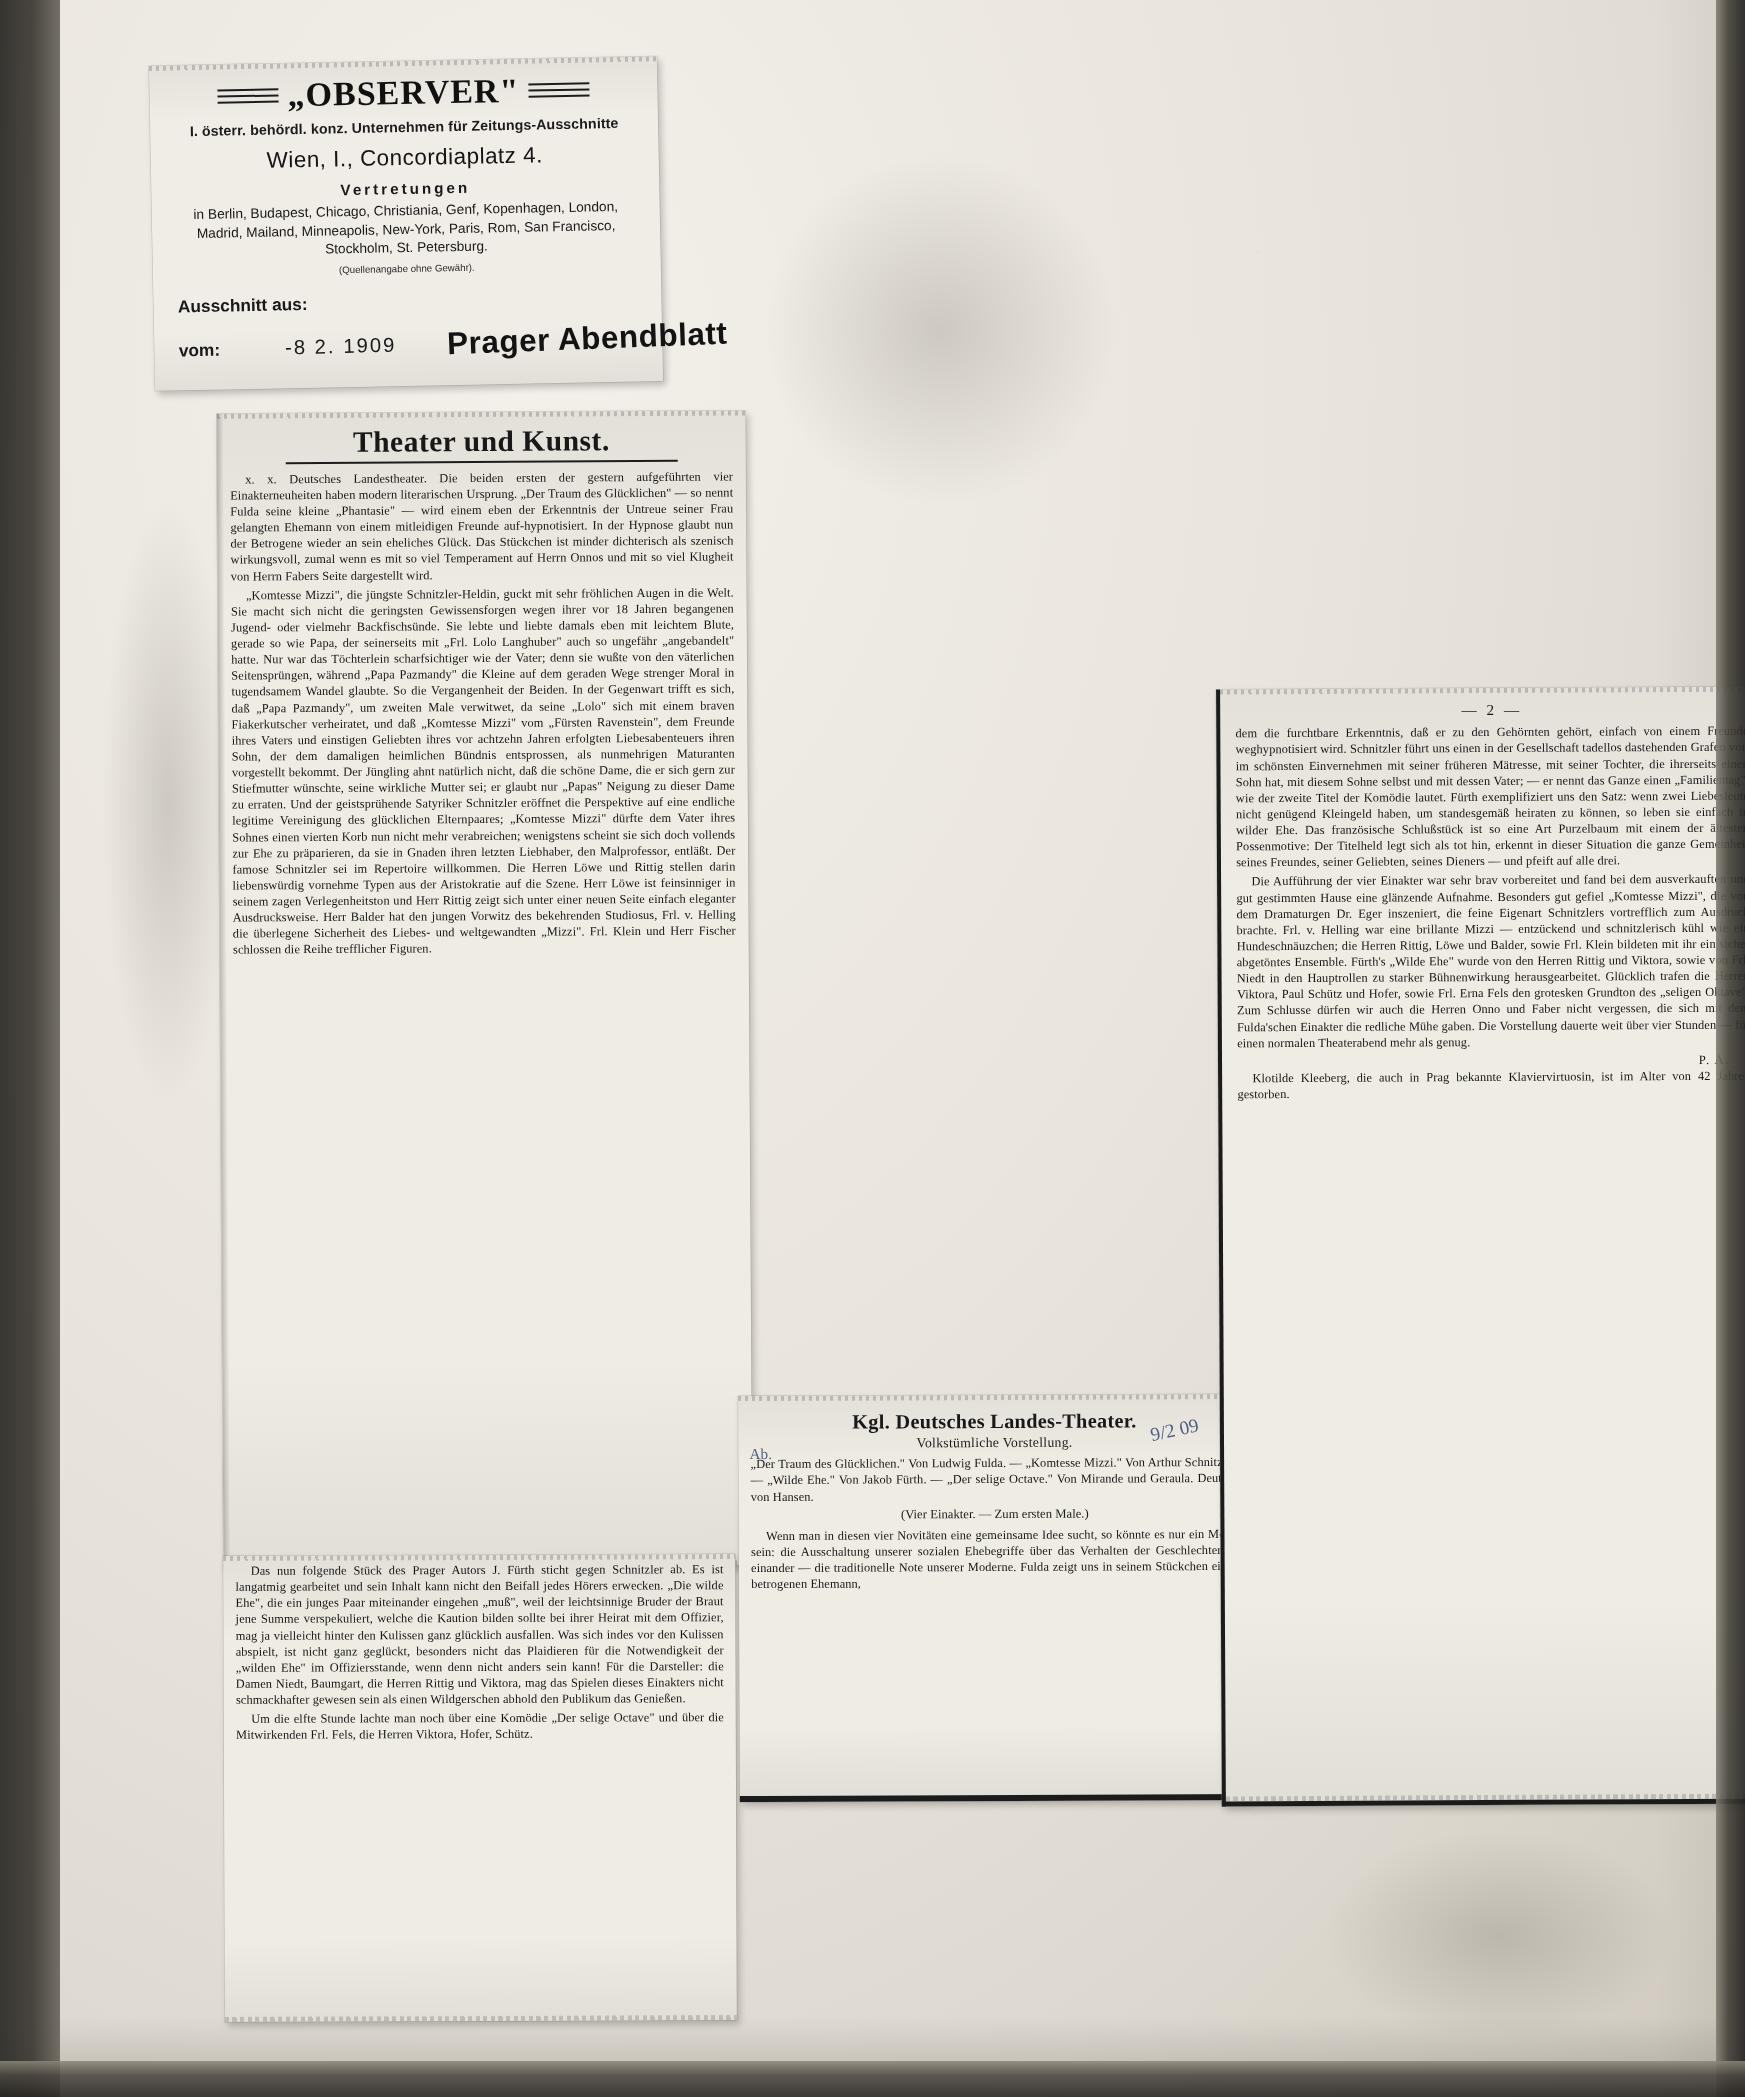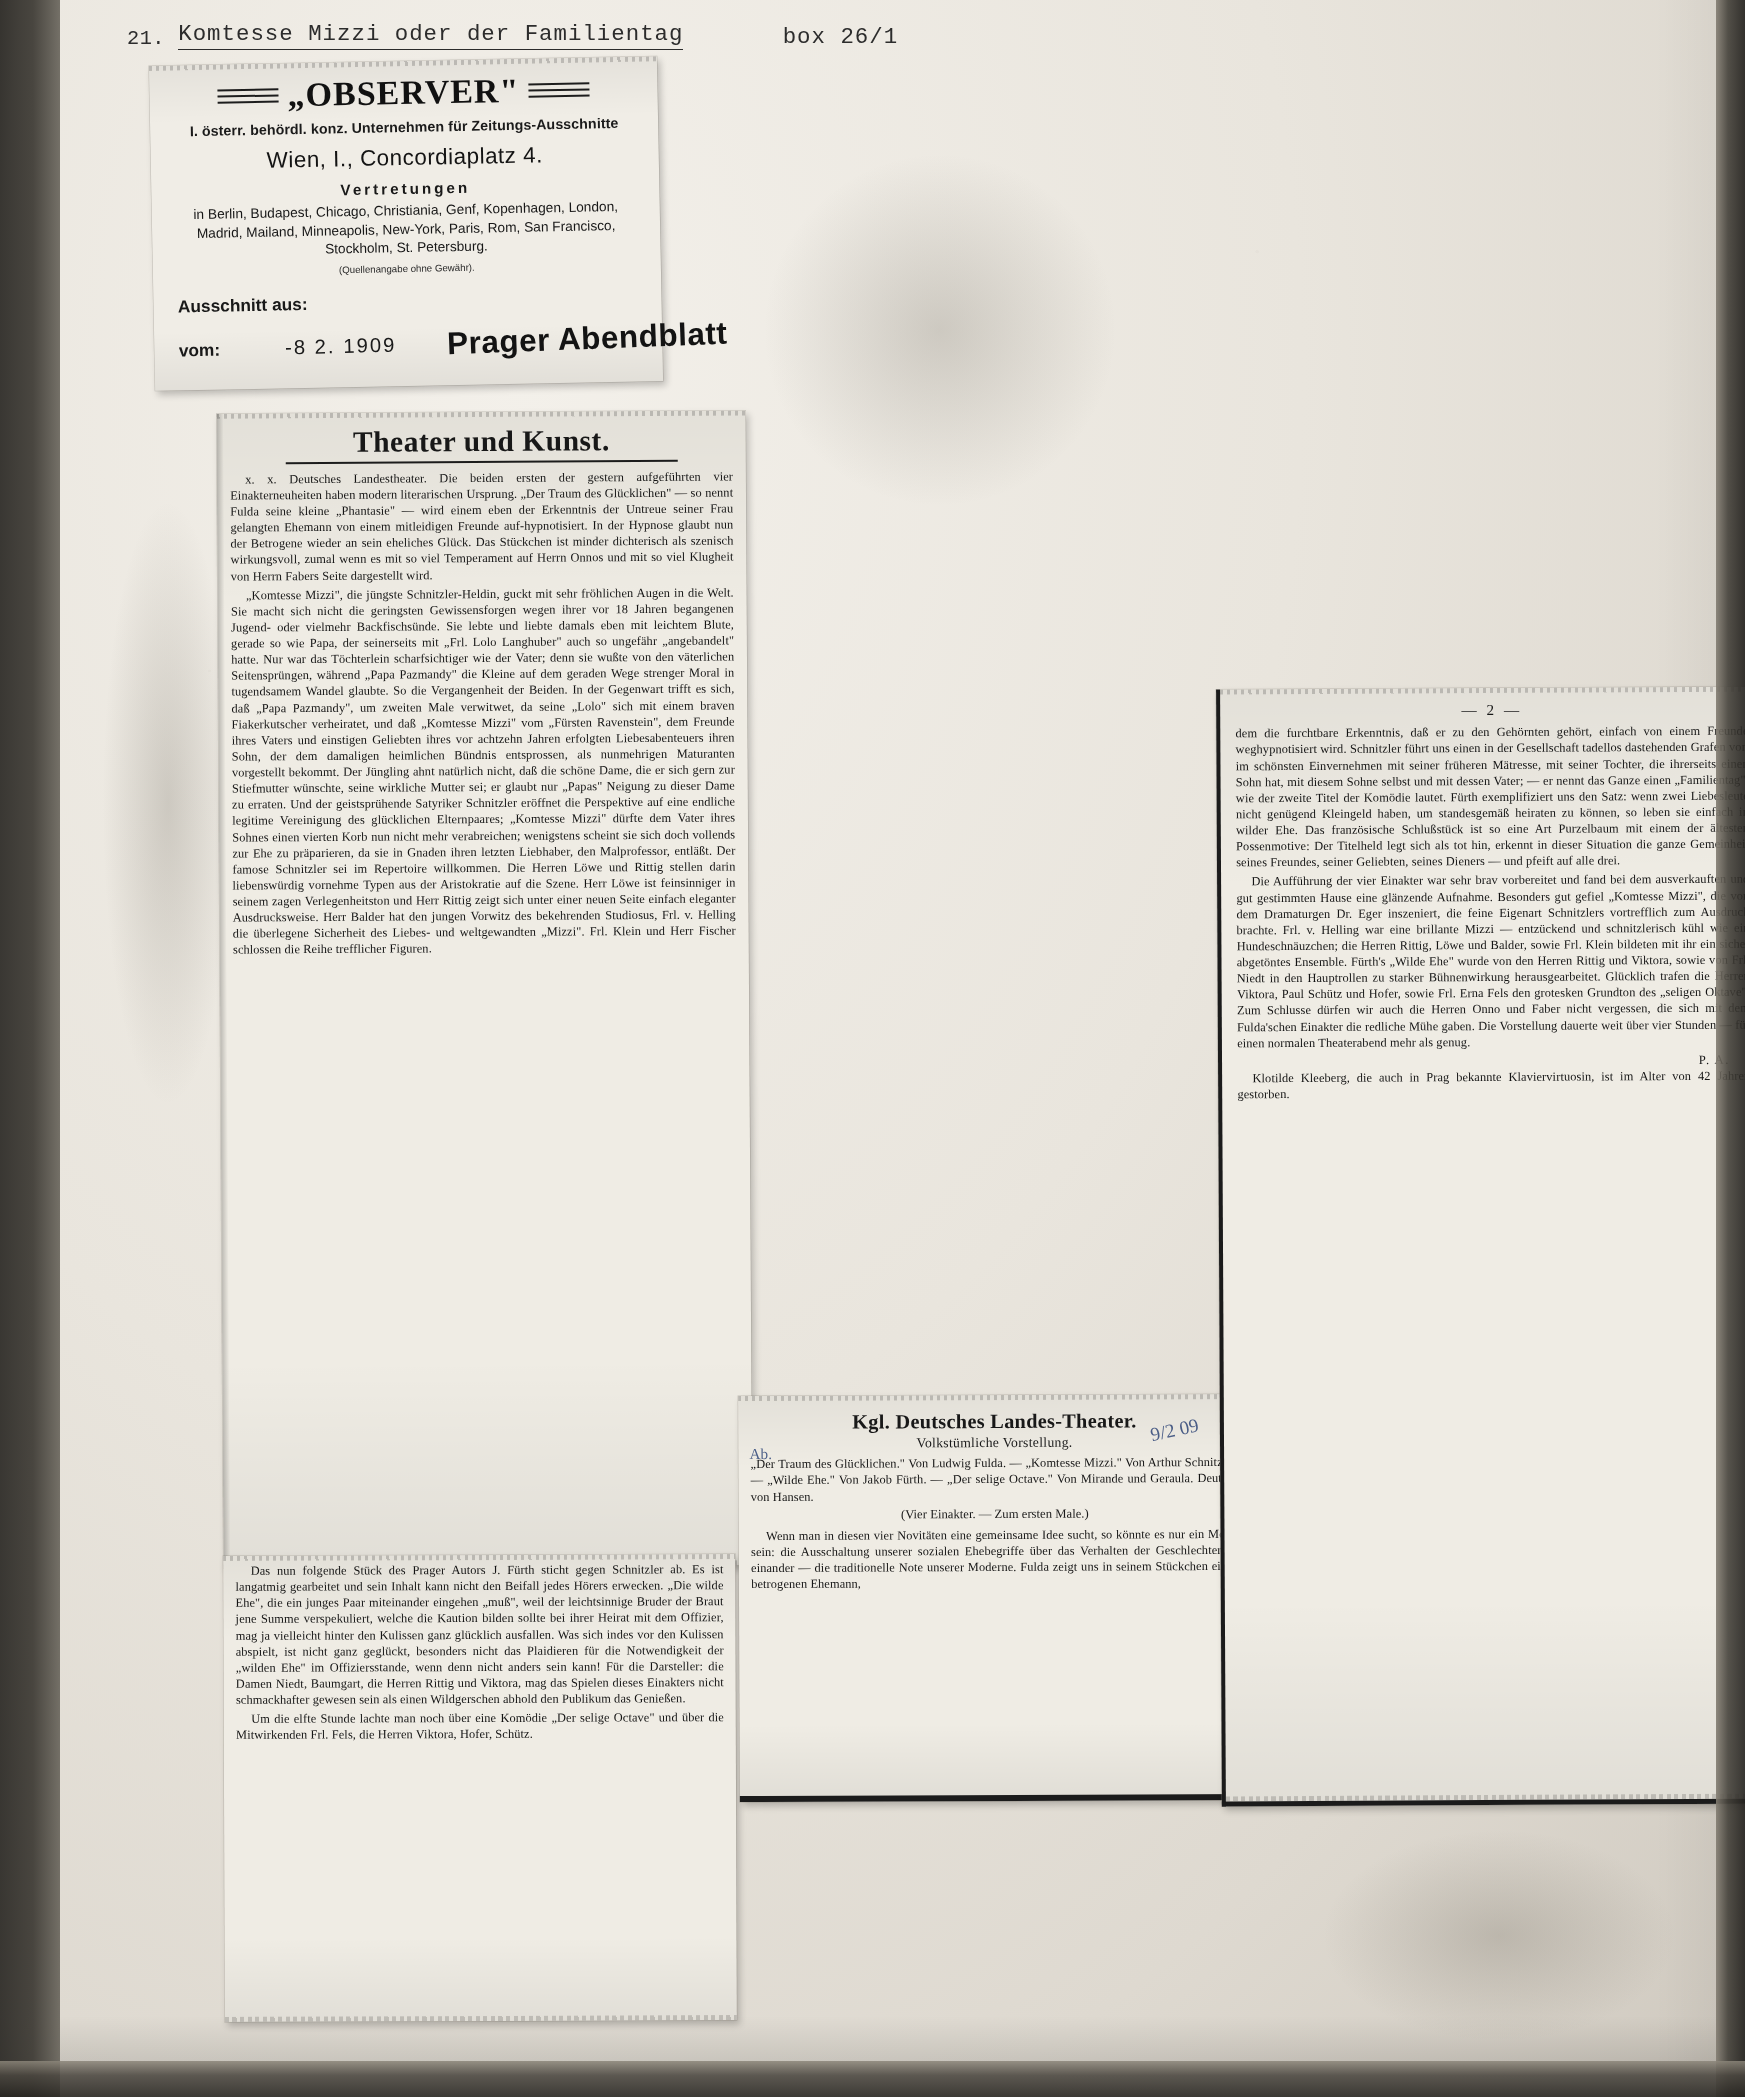--- a/index.html
+++ b/index.html
@@ -342,25 +342,20 @@
 </head>
 <body>
 
 <div id="scan-sheet">
   <div class="paper-noise"></div>
 
   <div class="smudge" style="left:102px;top:498px;width:132px;height:610px;"></div>
   <div class="smudge" style="left:762px;top:152px;width:356px;height:356px;"></div>
   <div class="smudge" style="left:1321px;top:1829px;width:356px;height:213px;"></div>
 
-  <div id="header-line">
-    <span class="hdr-num">21.</span>
-    <span class="hdr-title">Komtesse Mizzi oder der Familientag</span>
-    <span class="hdr-box">box 26/1</span>
-  </div>
 
   <div class="clip" id="clip-observer">
     <div class="tear-top"></div>
     <div class="obs-rule-wrap">
       <div class="obs-rule"></div>
       <div class="obs-name">„OBSERVER"</div>
       <div class="obs-rule"></div>
     </div>
     <div class="obs-sub">I. österr. behördl. konz. Unternehmen für Zeitungs-Ausschnitte</div>
     <div class="obs-addr">Wien, I., Concordiaplatz 4.</div>

